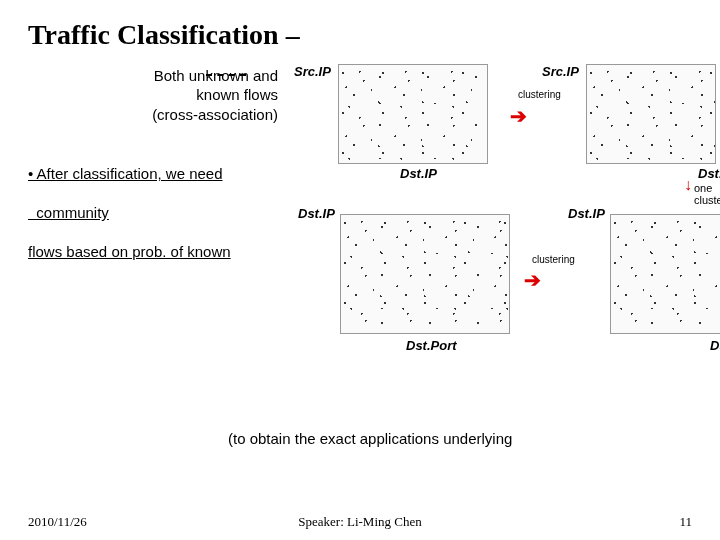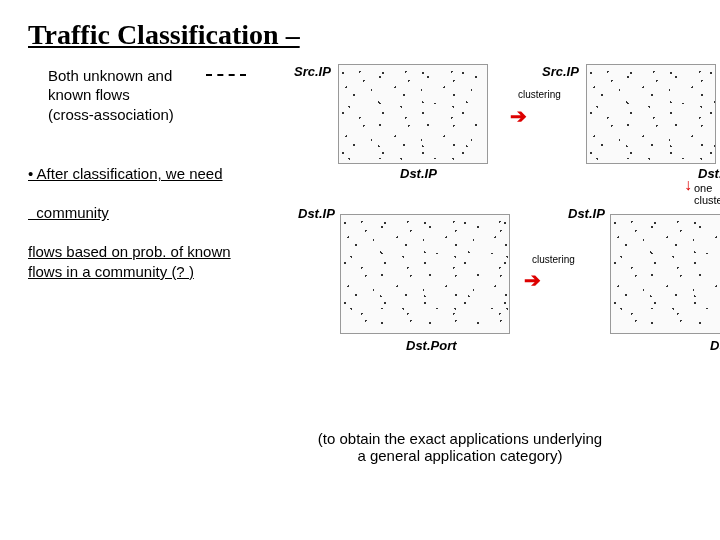--- a/index.html
+++ b/index.html
@@ -13,39 +13,39 @@
   }
   .slide {
     width: 100%;
     height: 100%;
     padding: 18px 28px 14px 28px;
     position: relative;
   }
   .title {
     font-size: 28px;
     font-weight: bold;
-    text-decoration: underline;
     line-height: 1.2;
     margin-bottom: 12px;
   }
   .content-row {
     display: flex;
     gap: 10px;
   }
   .left-col {
     flex: 0 0 250px;
     font-family: Arial, Helvetica, sans-serif;
     font-size: 15px;
     line-height: 1.3;
   }
   .note1 {
     margin-top: 2px;
     margin-bottom: 40px;
     padding-left: 20px;
     position: relative;
+    text-align: right;
   }
   .dashline {
     position: absolute;
     top: 8px;
     left: 178px;
     width: 40px;
     border-top: 2px dashed #000;
   }
   .bullet-block {
     margin-top: 20px;
@@ -117,21 +117,20 @@
     color:#666;
     text-align:center;
     width:100%;
     top:-9px;
   }
   .caption {
     font-family: Arial, Helvetica, sans-serif;
     font-size: 15px;
     margin-left: 200px;
     margin-top: 6px;
-    text-align: center;
   }
   .footer {
     position: absolute;
     bottom: 10px;
     left: 28px;
     right: 28px;
     display: flex;
     justify-content: space-between;
     font-size: 13px;
     font-family: "Times New Roman", serif;
@@ -156,21 +155,20 @@
         <span>(cross-association)</span>
         <div class="dashline"></div>
       </div>
 
       <div class="bullet-block">
         <span>• After classification, we need</span><br>
         <br>
         <span>&nbsp;&nbsp;community</span><br>
         <br>
         <span>flows based on prob. of known</span><br>
-        <span>flows in a community (? )</span>
       </div>
     </div>
 
     <div class="right-col">
 
       <div class="chart-area" style="left:20px; top:0;">
         <div class="axis-label" style="left:-14px; top:0;">Src.IP</div>
         <div class="scatter" style="width:150px; height:100px; margin-left:30px;">
           <div class="chart-small-title"></div>
         </div>
@@ -202,17 +200,21 @@
         <div class="axis-label" style="left:-10px; top:-8px;">Dst.IP</div>
         <div class="scatter" style="width:140px; height:120px; margin-left:32px;"></div>
         <div class="axis-label" style="left:132px; top:124px;">Dst.Port</div>
       </div>
 
     </div>
   </div>
 
   <div class="caption">
     <span>(to obtain the exact applications underlying</span><br>
-    <span>a general application category)</span>
-  </div>
-
+  </div>
+
+  <div class="footer">
+    <span>2010/11/26</span>
+    <span class="center">Speaker: Li-Ming Chen</span>
+    <span>11</span>
+  </div>
 
 </div>
 
 </body></html>

